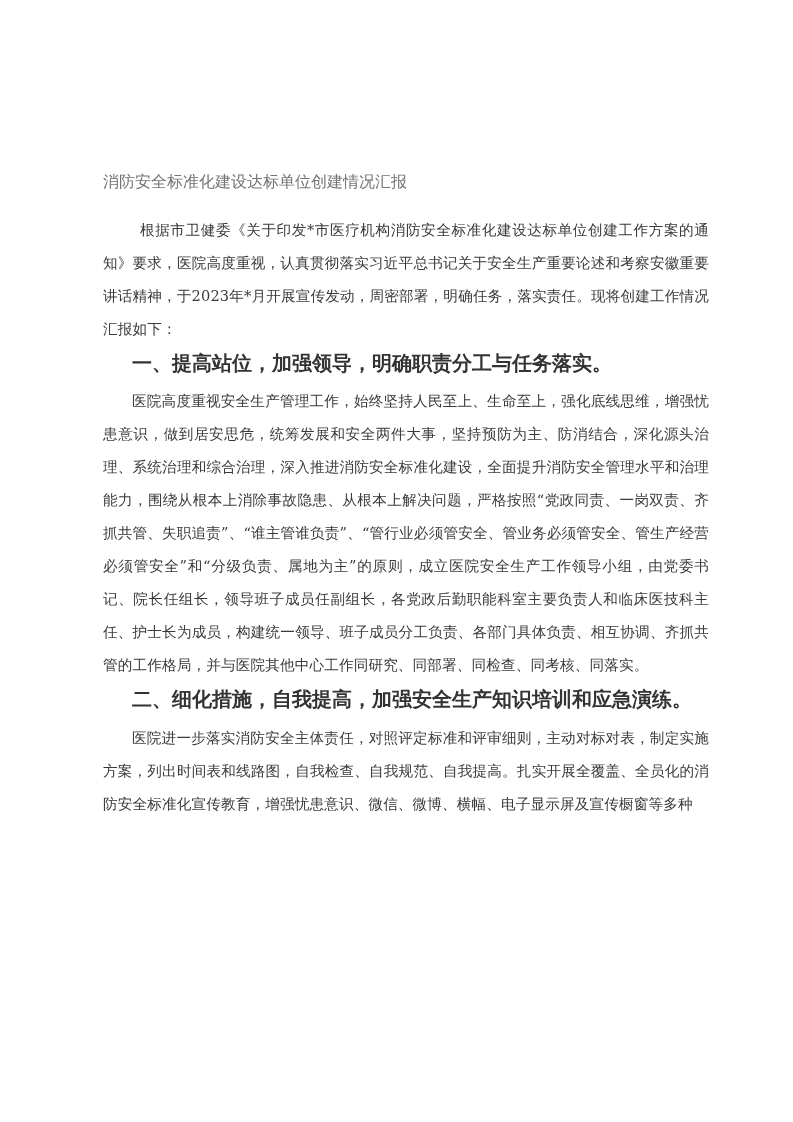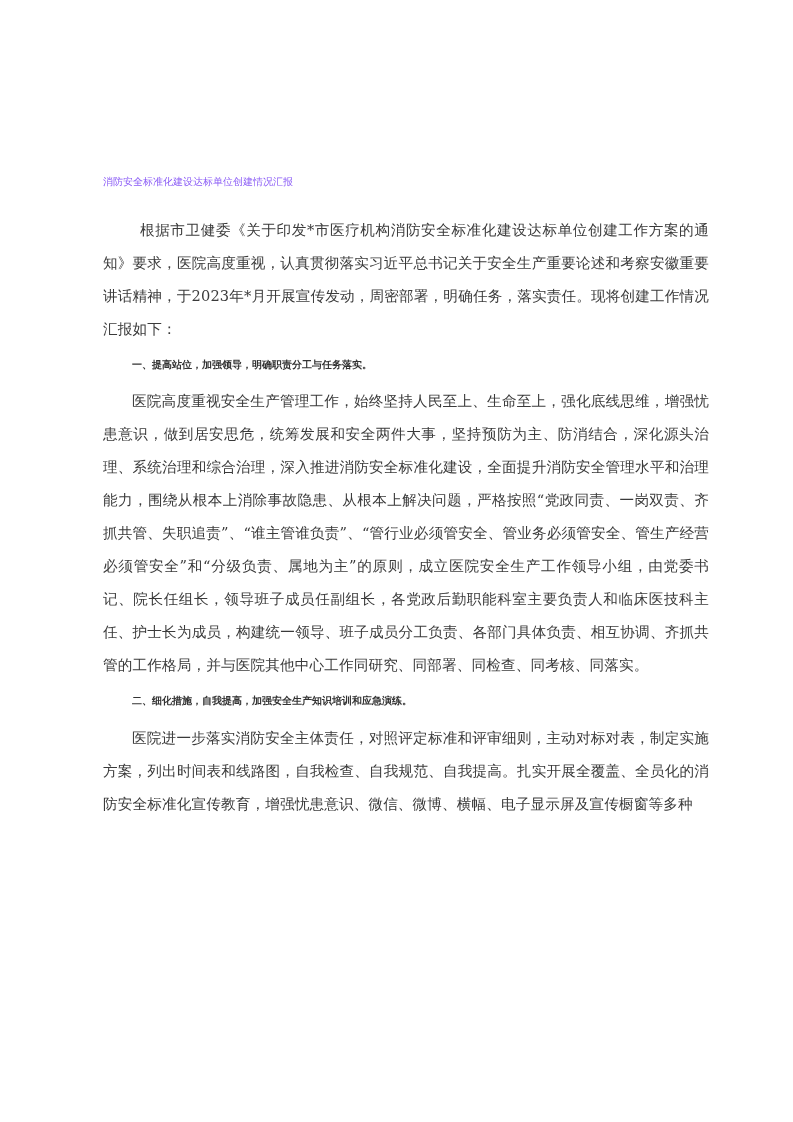--- a/index.html
+++ b/index.html
@@ -16,44 +16,44 @@
       color: #3a3a3a;
     }
     .page {
       position: absolute;
       left: 103px;
       top: 172px;
       width: 606px;
     }
     .doc-title {
       font-family: "DejaVu Sans", "Liberation Sans", sans-serif;
-      font-size: 10px;
+      font-size: 16px;
       line-height: 20px;
       margin: 0 0 21px 0;
       font-weight: normal;
-      color: #8b5cf6;
+      color: #737373;
       letter-spacing: 0px;
     }
     .para {
       font-size: 14.6px;
       line-height: 33px;
       margin: 0;
       text-align: justify;
       text-align-last: left;
       letter-spacing: 0.15px;
     }
     .para.indent {
       text-indent: 29px;
     }
     .para.first-indent {
       text-indent: 37px;
     }
     .heading {
-      font-family: Liberation Sans, sans-serif;
-      font-size: 10px;
+      font-family: Liberation Mono, monospace;
+      font-size: 20px;
       line-height: 39.3px;
       margin: 0;
       text-indent: 29px;
       font-weight: bold;
       color: #333333;
     }
   </style>
 </head>
 <body>
 

